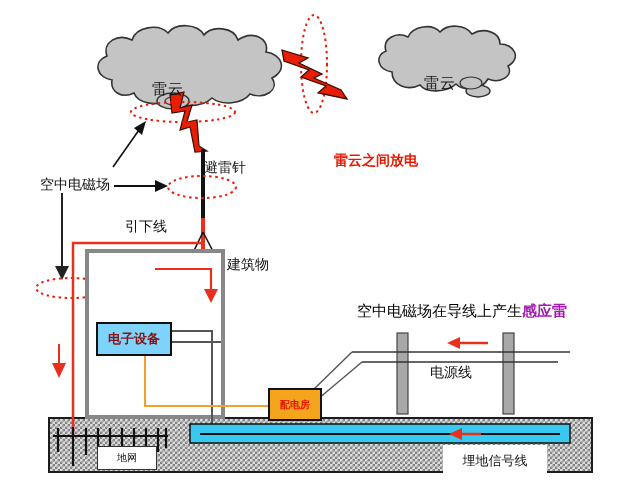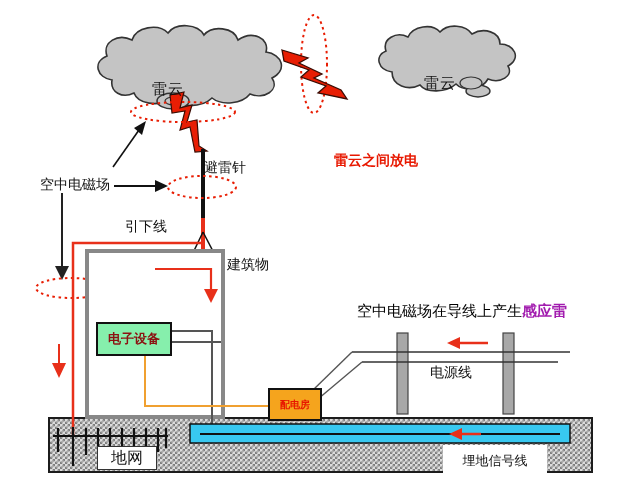--- a/index.html
+++ b/index.html
@@ -19,26 +19,26 @@
     z-index:1;
   }
   #diagram-svg{position:absolute;left:0;top:0;z-index:2;}
   .lbl{position:absolute;z-index:3;white-space:nowrap;color:#111;}
   .lbl-cloud{font-size:15px;font-weight:normal;letter-spacing:1px;margin-top:32px;}
   .lbl-std{font-size:14px;}
   .lbl-red{color:#e81800;font-weight:bold;font-size:14px;margin-top:46px;}
   #label-induction{position:absolute;left:357px;top:302px;z-index:3;font-size:15px;white-space:nowrap;}
   #label-induction .red{color:#a21caf;font-weight:bold;}
   .boxlabel{position:absolute;z-index:3;display:flex;align-items:center;justify-content:center;white-space:nowrap;}
-  #box-equipment{left:96px;top:322px;width:72px;height:30px;background:#86efac;border:2px solid #111;
+  #box-equipment{left:96px;top:322px;width:72px;height:30px;background:#7dd3fc;border:2px solid #111;
      color:#8b1212;font-weight:bold;font-size:13px;}
   #box-distribution{left:268px;top:388px;width:50px;height:29px;background:#f5a41d;border:2px solid #111;
      color:#e81800;font-weight:bold;font-size:10px;z-index:4;}
   #box-groundnet{left:97px;top:446px;width:58px;height:22px;background:#fff;border:1px solid #333;
-     color:#111;font-size:16px;}
+     color:#111;font-size:10px;}
   #box-signal{left:443px;top:445px;width:104px;height:32px;background:#fff;color:#111;font-size:13px;}
 </style>
 </head>
 <body>
 
 <div id="stage">
 
   <div id="ground"></div>
 
   <svg id="diagram-svg" width="640" height="500" viewBox="0 0 640 500">

